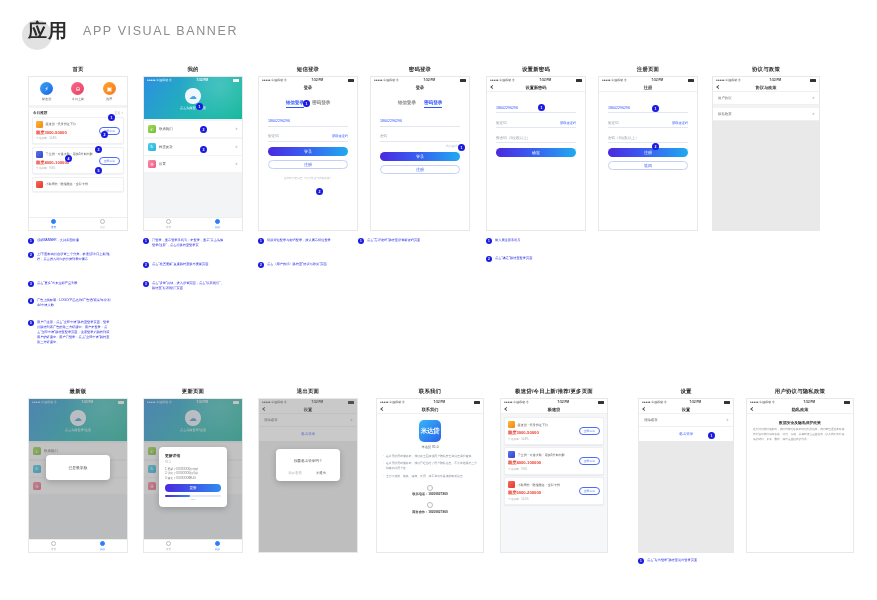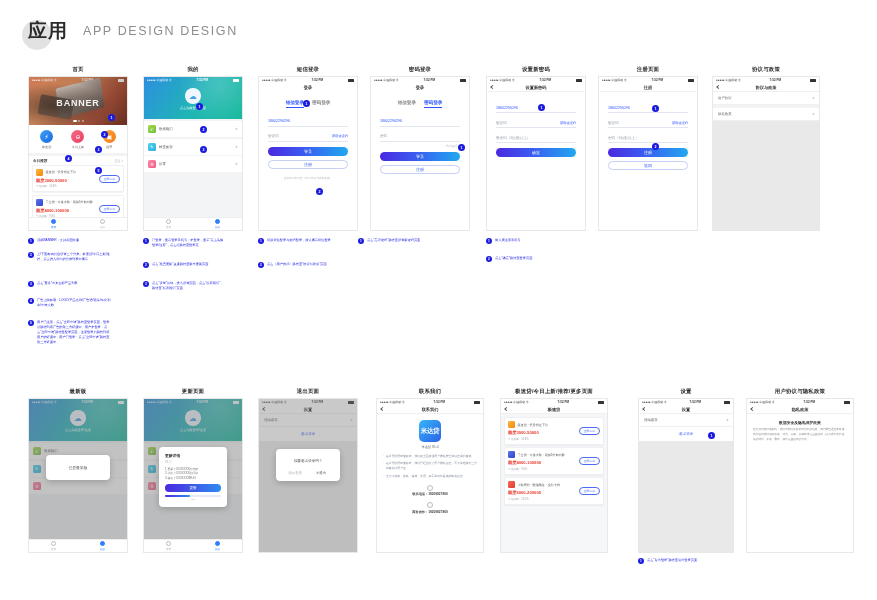--- a/index.html
+++ b/index.html
@@ -295,45 +295,28 @@
   
   .pp-title { text-align: center; font-size: 3.8px; font-weight: bold; color: #333; padding: 6px 0 3px; }
   .pp-body { font-size: 2.7px; color: #8a8a8a; line-height: 1.8; padding: 0 6px; }
 </style>
 </head>
 <body>
 
 <div class="page-header">
   <div class="header-dot"></div>
   <span class="header-cn">应用</span>
-  <span class="header-en">APP DESIGN DESIGN</span>
+  <span class="header-en">APP VISUAL BANNER</span>
 </div>
 
 <div class="board">
 
   <div class="screen-col" style="left:28px; top:66px;">
     <div class="screen-title">首页</div>
     <div class="phone">
-      <div class="banner">
-        <div class="banner-obj"></div>
-        <div class="banner-obj2"></div>
-        <div class="statusbar onimg">
-          <span class="sb-l">●●●●● 中国移动 令</span>
-          <span class="sb-c">7:52 PM</span>
-          <span class="sb-r">
-              <i class="battery"></i>
-            </span>
-        </div>
-        <div class="banner-word">BANNER</div>
-        <div class="banner-dots">
-            <i class="on"></i>
-            <i></i>
-            <i></i>
-          </div>
-      </div>
       <div class="quick-row">
         <div class="quick">
           <div class="quick-ico qi-blue">⚡</div>
           <div class="quick-lb">极速贷</div>
         </div>
         <div class="quick">
           <div class="quick-ico qi-pink">⊖</div>
           <div class="quick-lb">今日上新</div>
         </div>
         <div class="quick">

